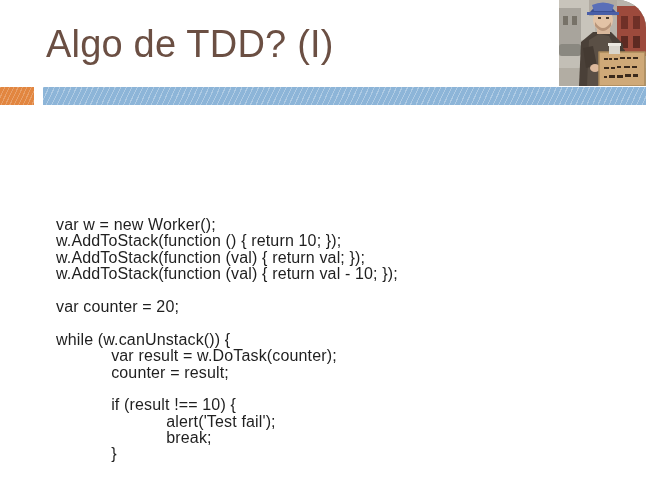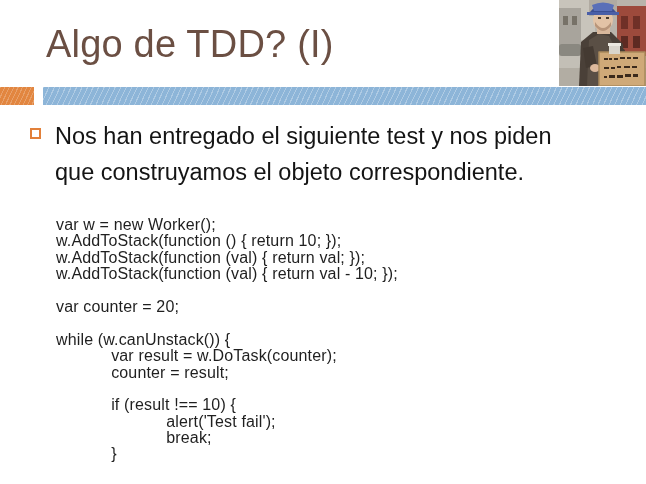--- a/index.html
+++ b/index.html
@@ -9,20 +9,21 @@
   }
   body {
     font-family: "Liberation Sans", sans-serif;
   }
   #slide {
     position: relative;
     width: 646px;
     height: 484px;
     background: #ffffff;
     overflow: hidden;
+    border-radius: 28px;
   }
 
   
   #slide-title {
     position: absolute;
     left: 46px;
     top: 22px;
     font-size: 38px;
     line-height: 44px;
     color: #6b4f43;
@@ -206,22 +207,16 @@
         <rect x="49" y="43" width="13" height="3" fill="#ebe8e0"></rect>
       </g>
     </svg>
   </div>
 
   <div id="divider-band">
     <div id="divider-square"></div>
     <div id="divider-bar"></div>
   </div>
 
-  <div id="bullet-block">
-    <div class="bullet-row">
-      <span class="bullet-marker"></span>
-      <span class="bullet-text">Nos han entregado el siguiente test y nos piden que construyamos el objeto correspondiente.</span>
-    </div>
-  </div>
 
   <div id="code-block"><div class="code-line">var w = new Worker();</div><div class="code-line">w.AddToStack(function () { return 10; });</div><div class="code-line">w.AddToStack(function (val) { return val; });</div><div class="code-line">w.AddToStack(function (val) { return val - 10; });</div><div class="code-line blank">&nbsp;</div><div class="code-line">var counter = 20;</div><div class="code-line blank">&nbsp;</div><div class="code-line">while (w.canUnstack()) {</div><div class="code-line">            var result = w.DoTask(counter);</div><div class="code-line">            counter = result;</div><div class="code-line blank">&nbsp;</div><div class="code-line">            if (result !== 10) {</div><div class="code-line">                        alert('Test fail');</div><div class="code-line">                        break;</div><div class="code-line">            }</div></div>
 
 </div>
 
 </body></html>

